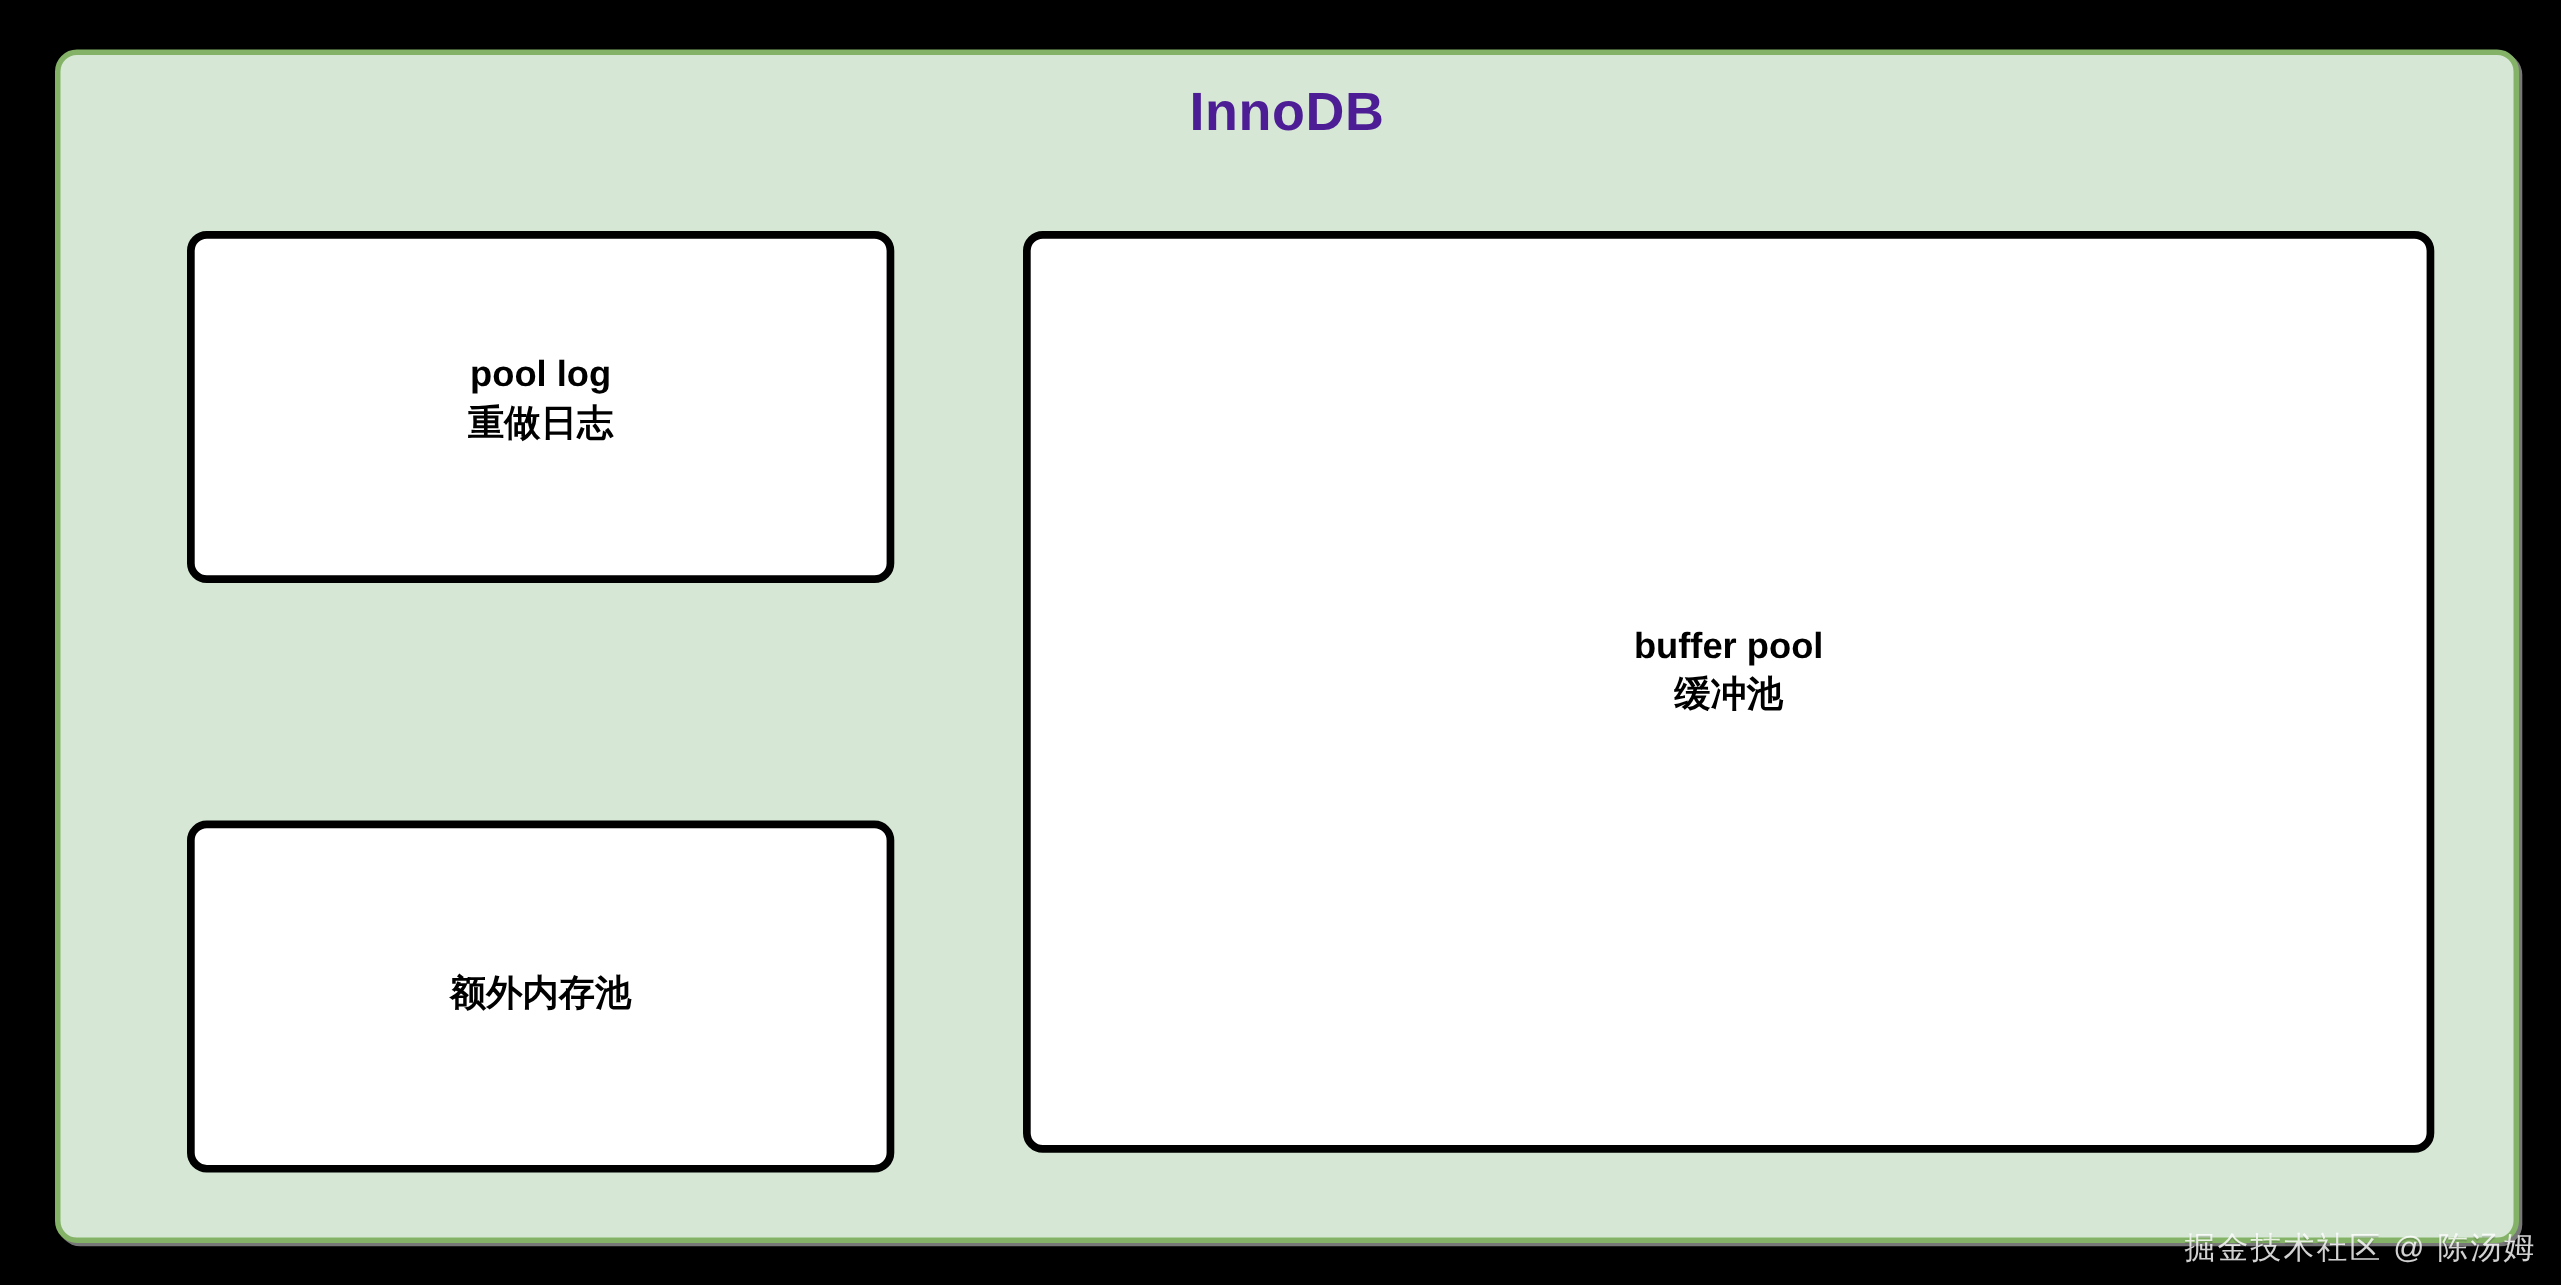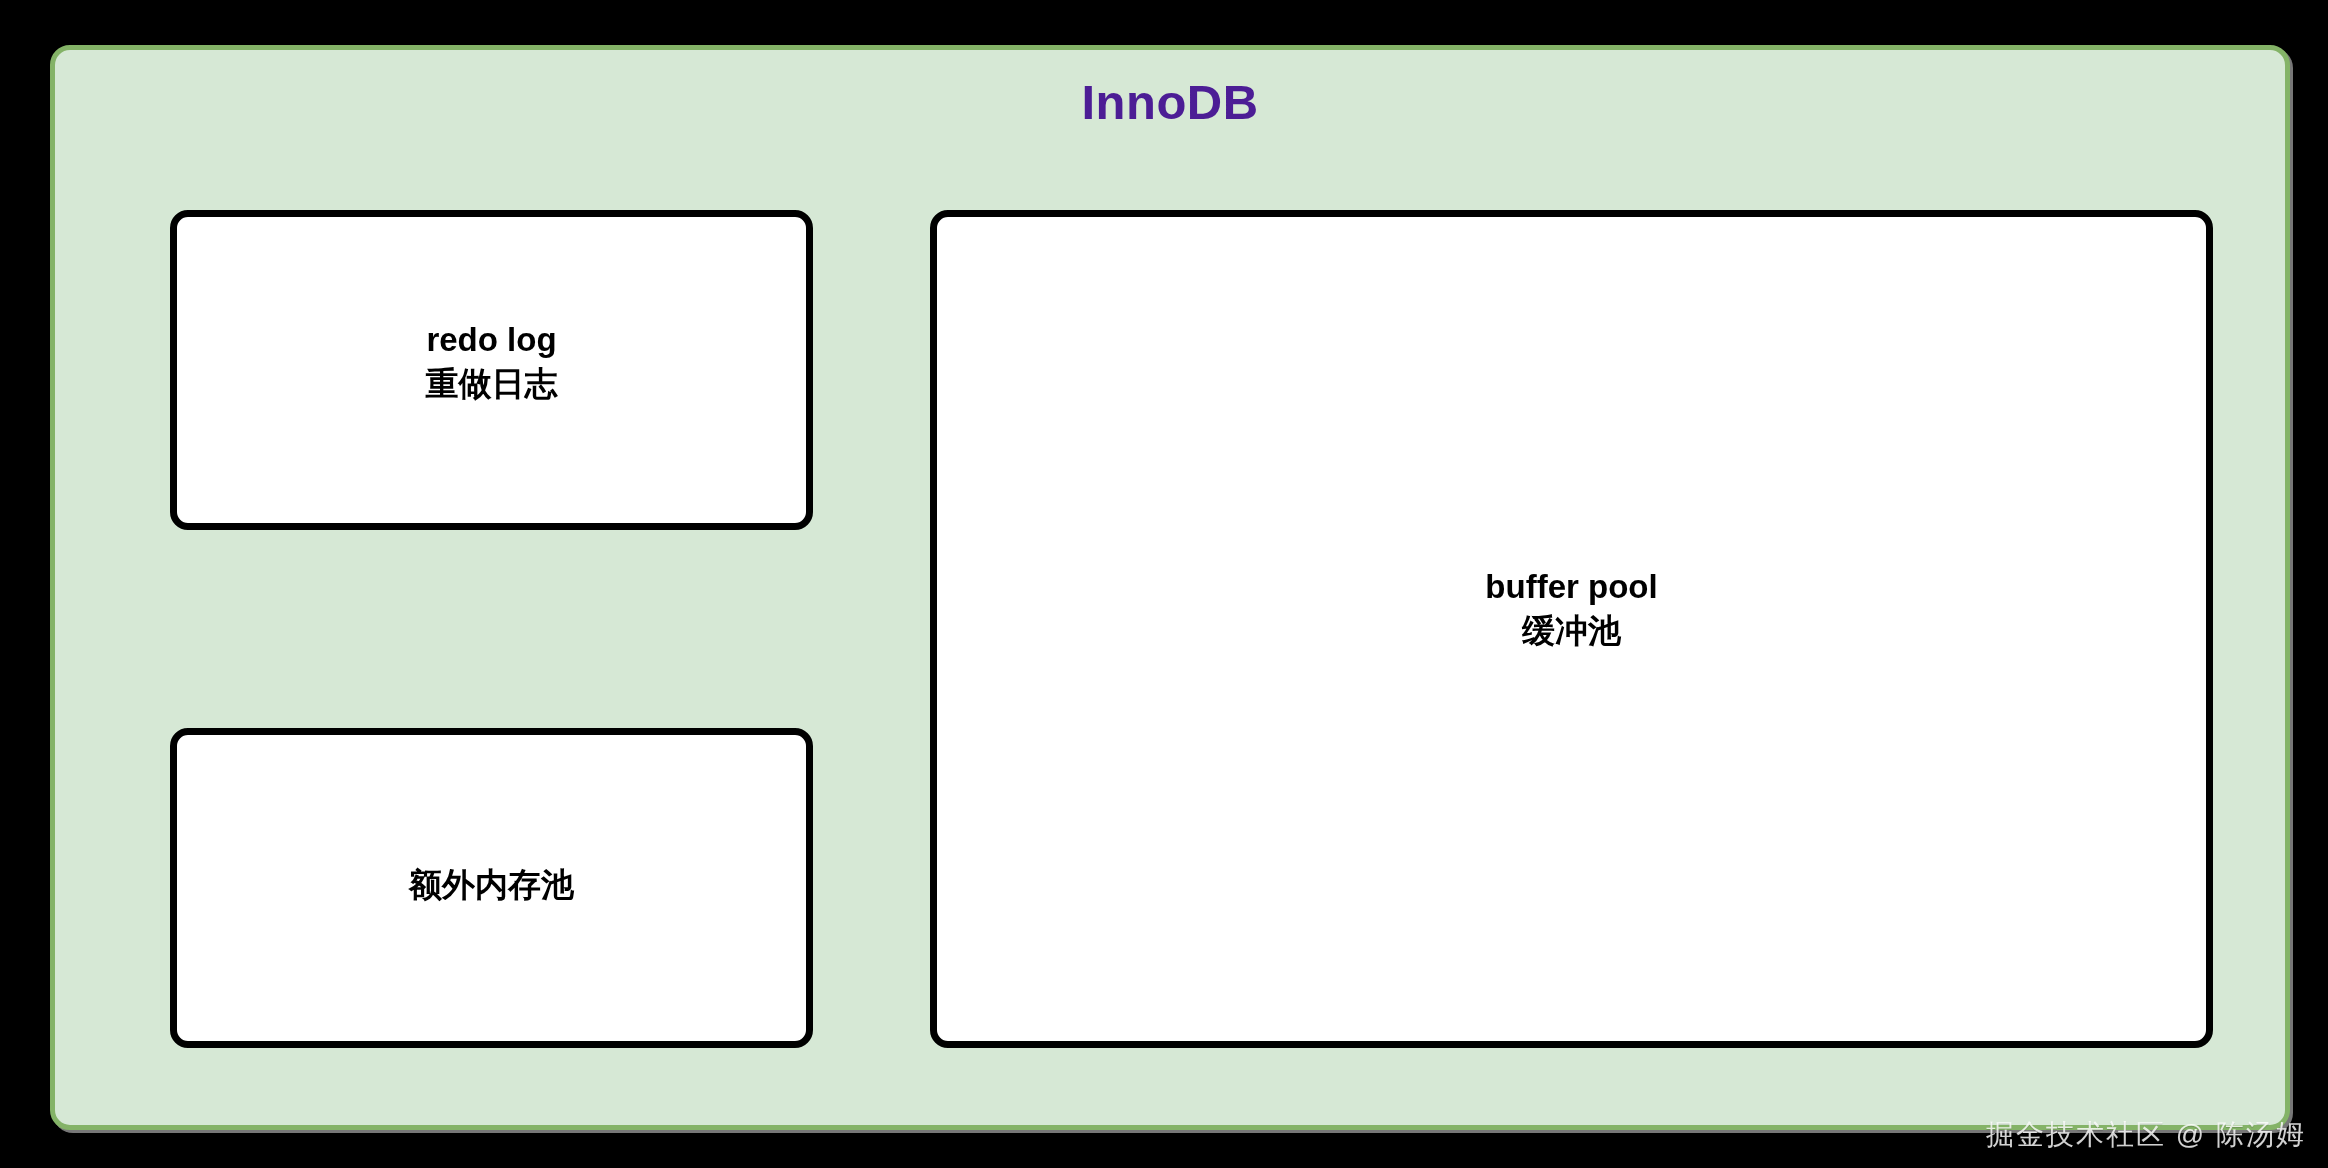--- a/index.html
+++ b/index.html
@@ -67,21 +67,21 @@
 
   #box-redo-log {
     left: 115px;
     top: 160px;
     width: 643px;
     height: 320px;
   }
 
   #box-extra-memory-pool {
     left: 115px;
-    top: 678px;
+    top: 696px;
     width: 643px;
     height: 320px;
   }
 
   #box-buffer-pool {
     left: 875px;
     top: 160px;
     width: 1283px;
     height: 838px;
   }
@@ -131,21 +131,21 @@
 <body>
 
 <div id="canvas">
 
   <div id="innodb-container">
 
     <div id="innodb-title">InnoDB</div>
 
     <div class="inner-box" id="box-redo-log">
       <div class="box-label">
-        <span class="line">redo log</span>
+        <span class="line">pool log</span>
         <span class="line">重做日志</span>
       </div>
     </div>
 
     <div class="inner-box" id="box-extra-memory-pool">
       <div class="box-label">
         <span class="line">额外内存池</span>
       </div>
     </div>
 

